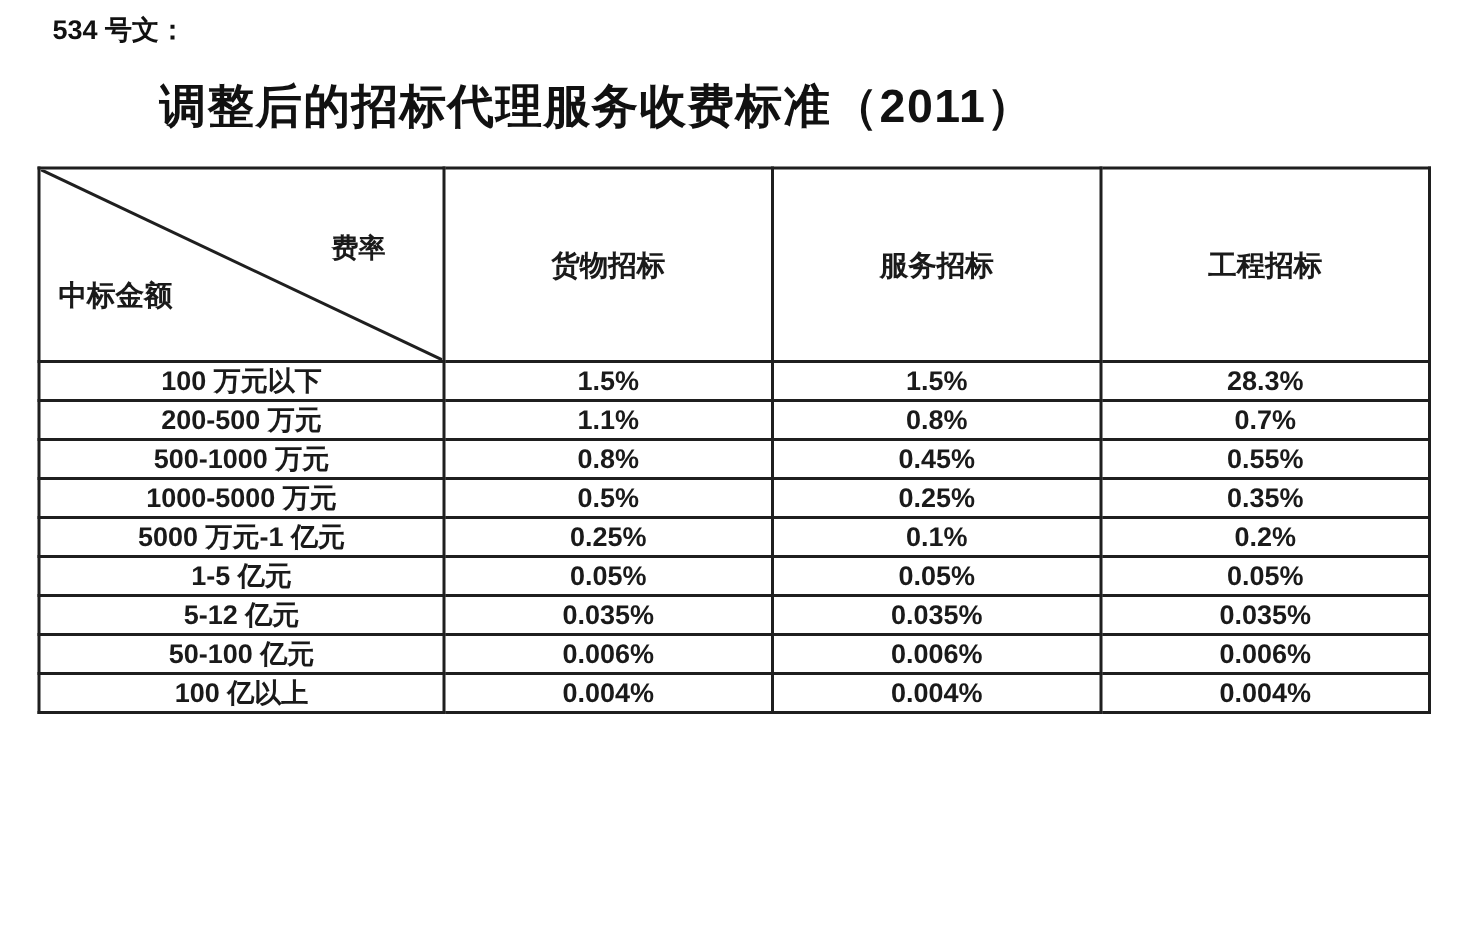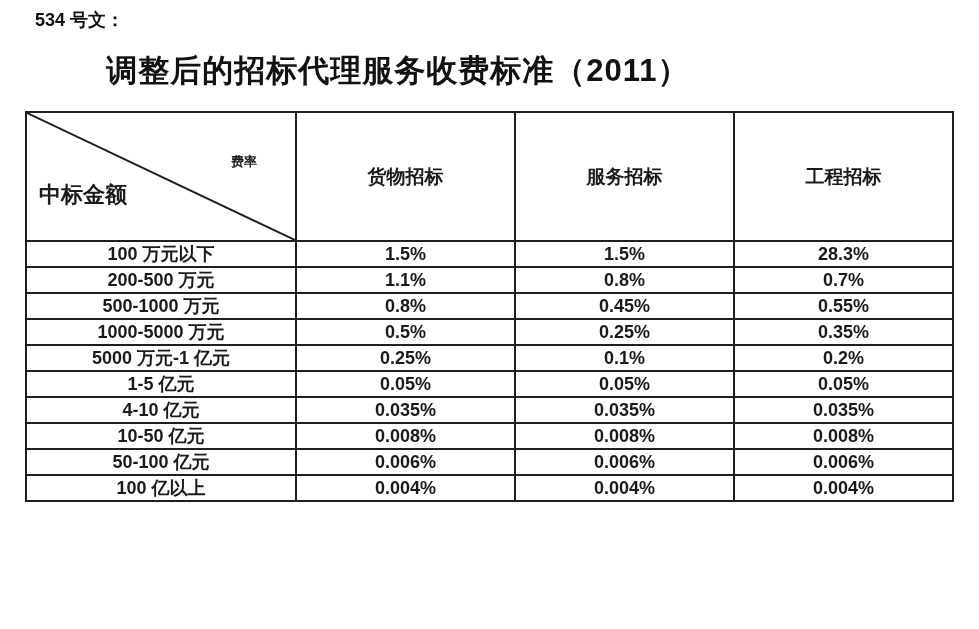--- a/index.html
+++ b/index.html
@@ -63,28 +63,28 @@
     position: absolute;
     left: 0; top: 0;
     width: 100%;
     height: 100%;
     display: block;
   }
   .corner-tr {
     position: absolute;
     top: 40px;
     right: 38px;
-    font-size: 13px;
+    font-size: 18px;
     font-weight: bold;
   }
   .corner-bl {
     position: absolute;
     bottom: 30px;
     left: 12px;
-    font-size: 22px;
+    font-size: 19px;
     font-weight: bold;
   }
   td.row-label, td.rate {
     font-size: 18px;
     font-weight: bold;
   }
 </style>
 </head>
 <body>
 
@@ -145,30 +145,24 @@
         <td class="rate">0.1%</td>
         <td class="rate">0.2%</td>
       </tr>
       <tr class="data-row">
         <td class="row-label">1-5 亿元</td>
         <td class="rate">0.05%</td>
         <td class="rate">0.05%</td>
         <td class="rate">0.05%</td>
       </tr>
       <tr class="data-row">
-        <td class="row-label">4-10 亿元</td>
+        <td class="row-label">5-12 亿元</td>
         <td class="rate">0.035%</td>
         <td class="rate">0.035%</td>
         <td class="rate">0.035%</td>
-      </tr>
-      <tr class="data-row">
-        <td class="row-label">10-50 亿元</td>
-        <td class="rate">0.008%</td>
-        <td class="rate">0.008%</td>
-        <td class="rate">0.008%</td>
       </tr>
       <tr class="data-row">
         <td class="row-label">50-100 亿元</td>
         <td class="rate">0.006%</td>
         <td class="rate">0.006%</td>
         <td class="rate">0.006%</td>
       </tr>
       <tr class="data-row">
         <td class="row-label">100 亿以上</td>
         <td class="rate">0.004%</td>

